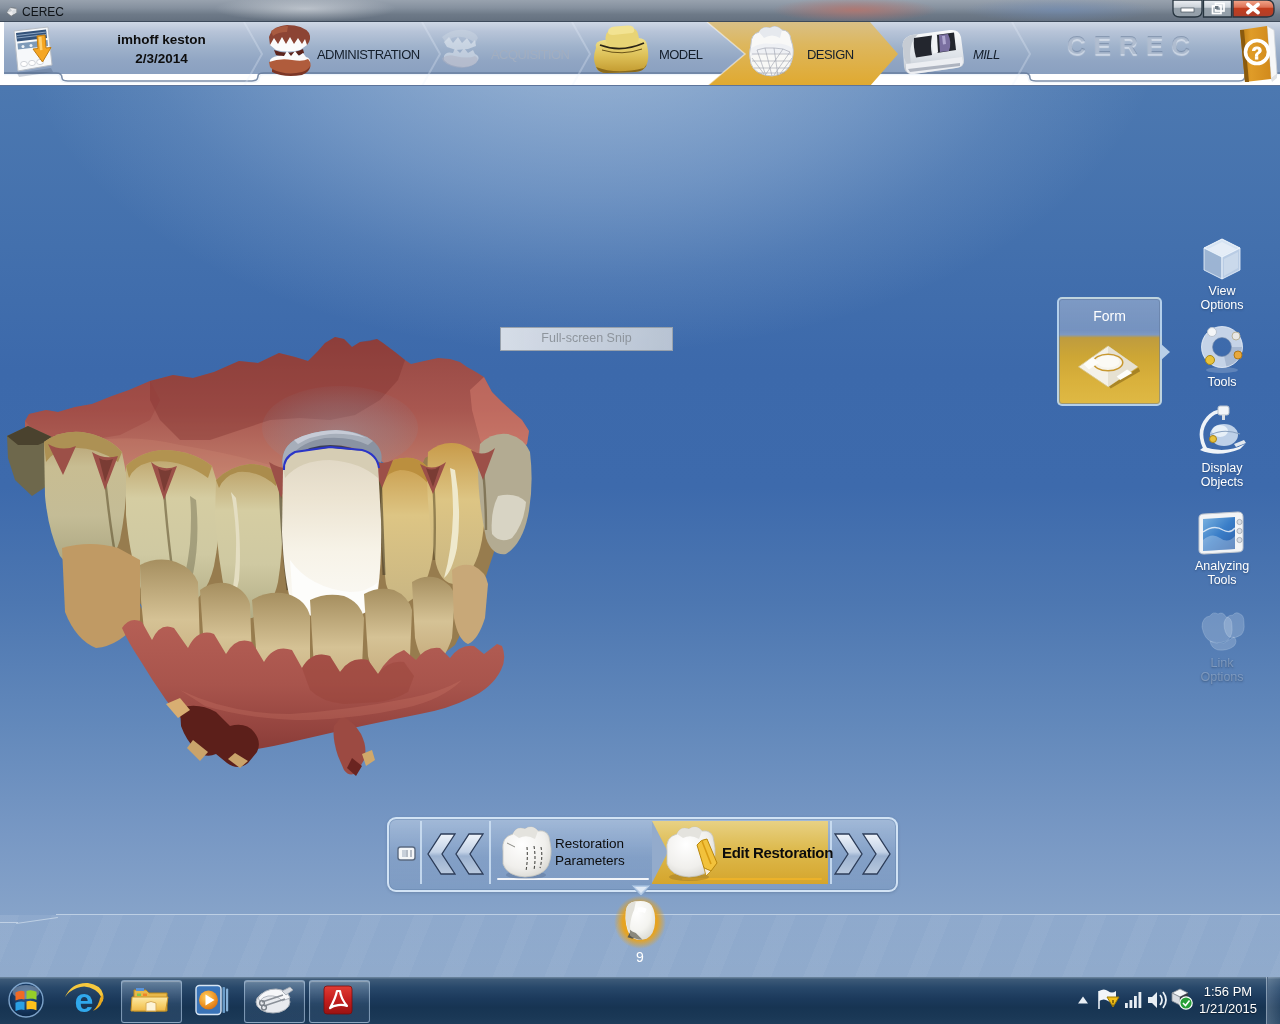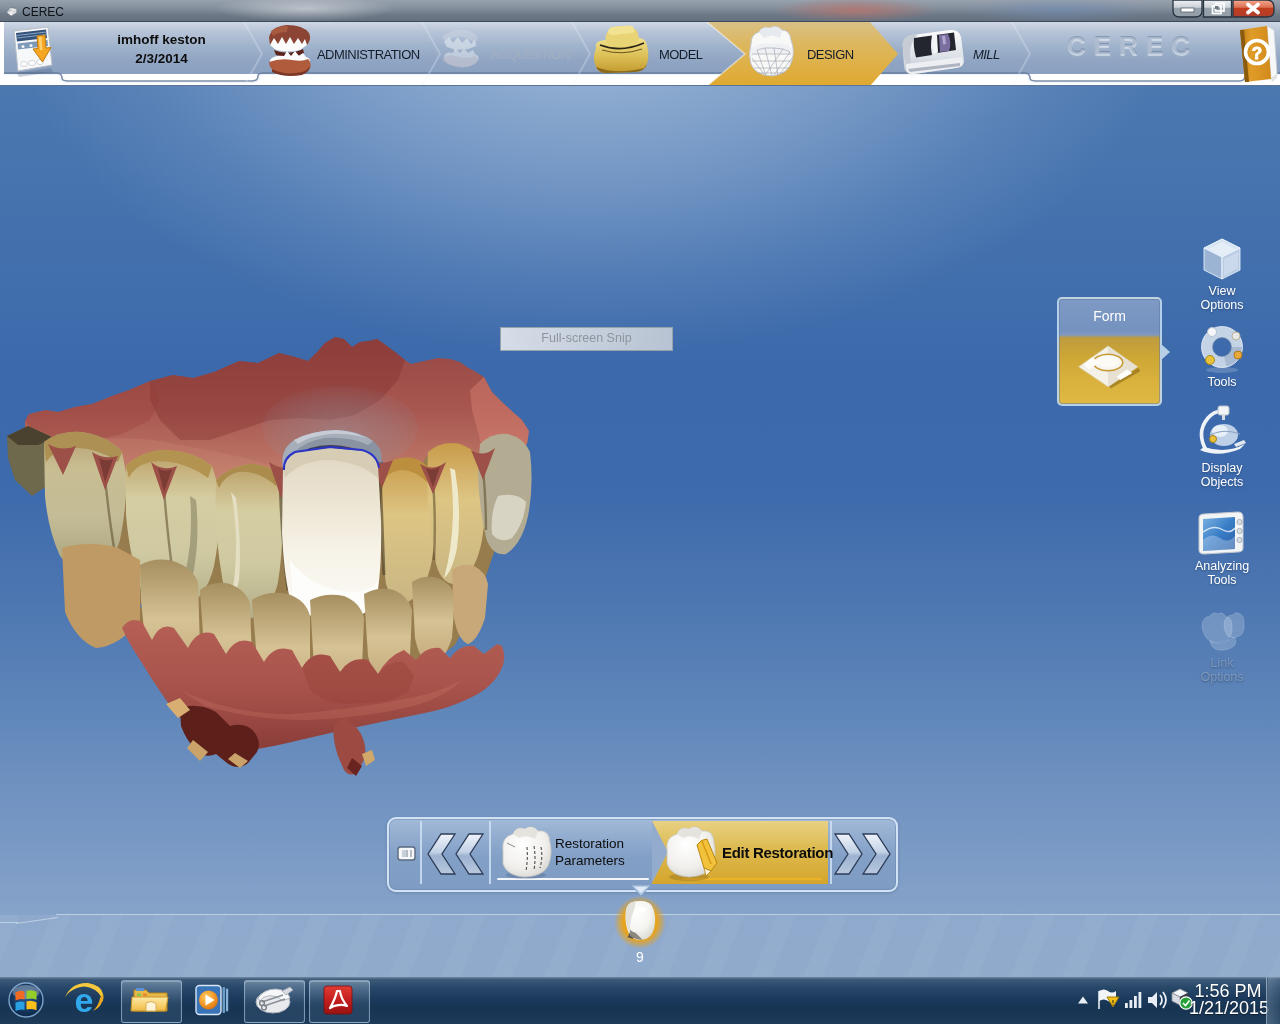--- a/index.html
+++ b/index.html
@@ -85,21 +85,21 @@
     background:radial-gradient(ellipse 36px 37px at 50% 47%,rgba(238,164,18,1) 0%,rgba(238,162,16,.9) 48%,rgba(233,160,25,0) 72%);}
   #tooth9num{left:620px;top:863px;width:40px;text-align:center;color:#fff;font-size:14px;}
 
   
   #taskbar{left:0;top:977px;width:1280px;height:47px;
     background:linear-gradient(180deg,#718aa2 0%,#3d5a78 5%,#28486a 22%,#1c3a5c 45%,#173452 65%,#1a3856 85%,#1e3c5a 100%);}
   .tbtn{top:3px;width:59px;height:41px;border-radius:3px;
     border:1px solid rgba(180,205,230,.6);
     background:linear-gradient(180deg,rgba(205,225,245,.32),rgba(130,160,195,.16) 55%,rgba(80,110,150,.2));
     box-shadow:inset 0 1px 1px rgba(255,255,255,.3);}
-  #clock{right:13px;top:6px;width:78px;text-align:center;color:#fff;font-size:18px;line-height:17px;
+  #clock{right:13px;top:6px;width:78px;text-align:center;color:#fff;font-size:13px;line-height:17px;
     text-shadow:0 1px 1px rgba(0,0,0,.45);}
   #showdesk{right:0;top:0;width:13px;height:47px;
     background:linear-gradient(90deg,rgba(210,225,240,.25),rgba(160,185,210,.15));
     border-left:1px solid rgba(200,215,230,.55);box-shadow:inset 1px 0 0 rgba(70,95,125,.8);}
 </style>
 </head>
 <body>
 <div id="screen">
 
   <div id="titlebar" class="abs">

